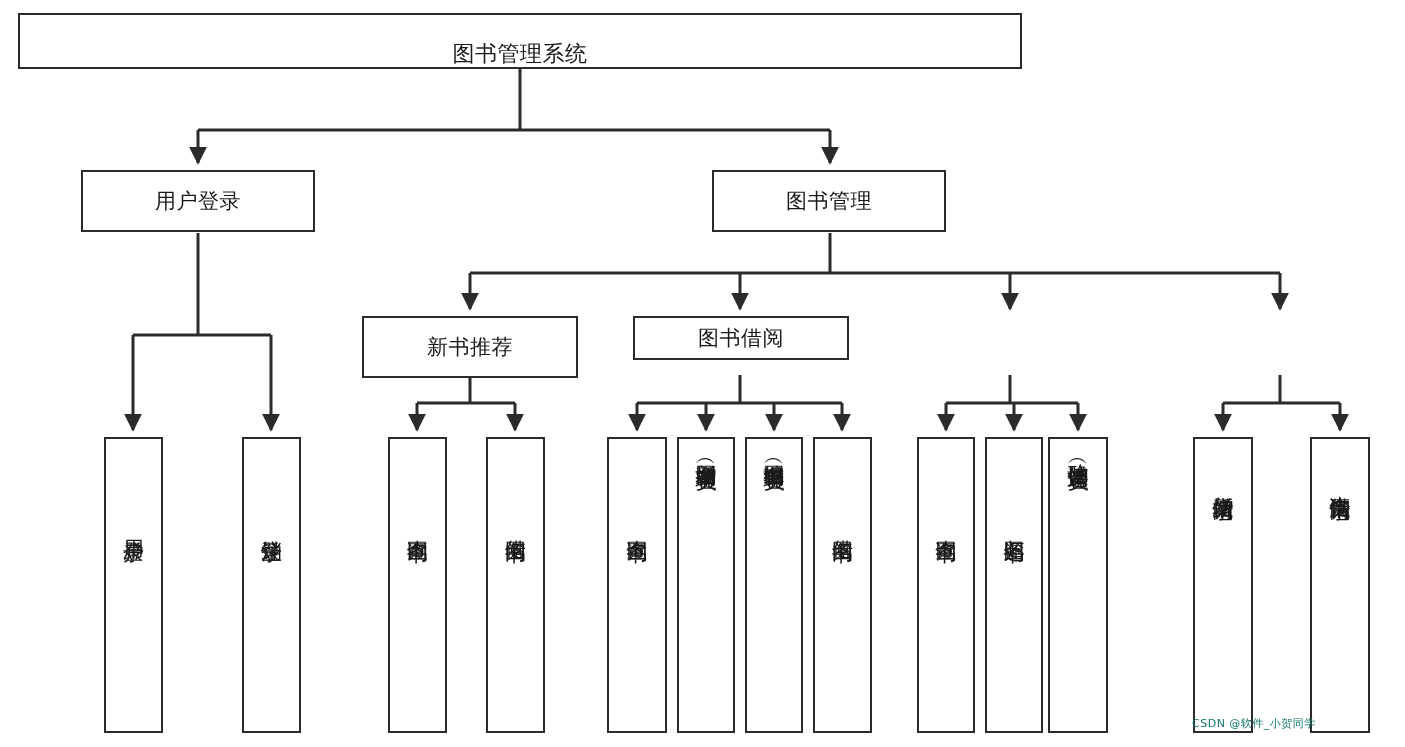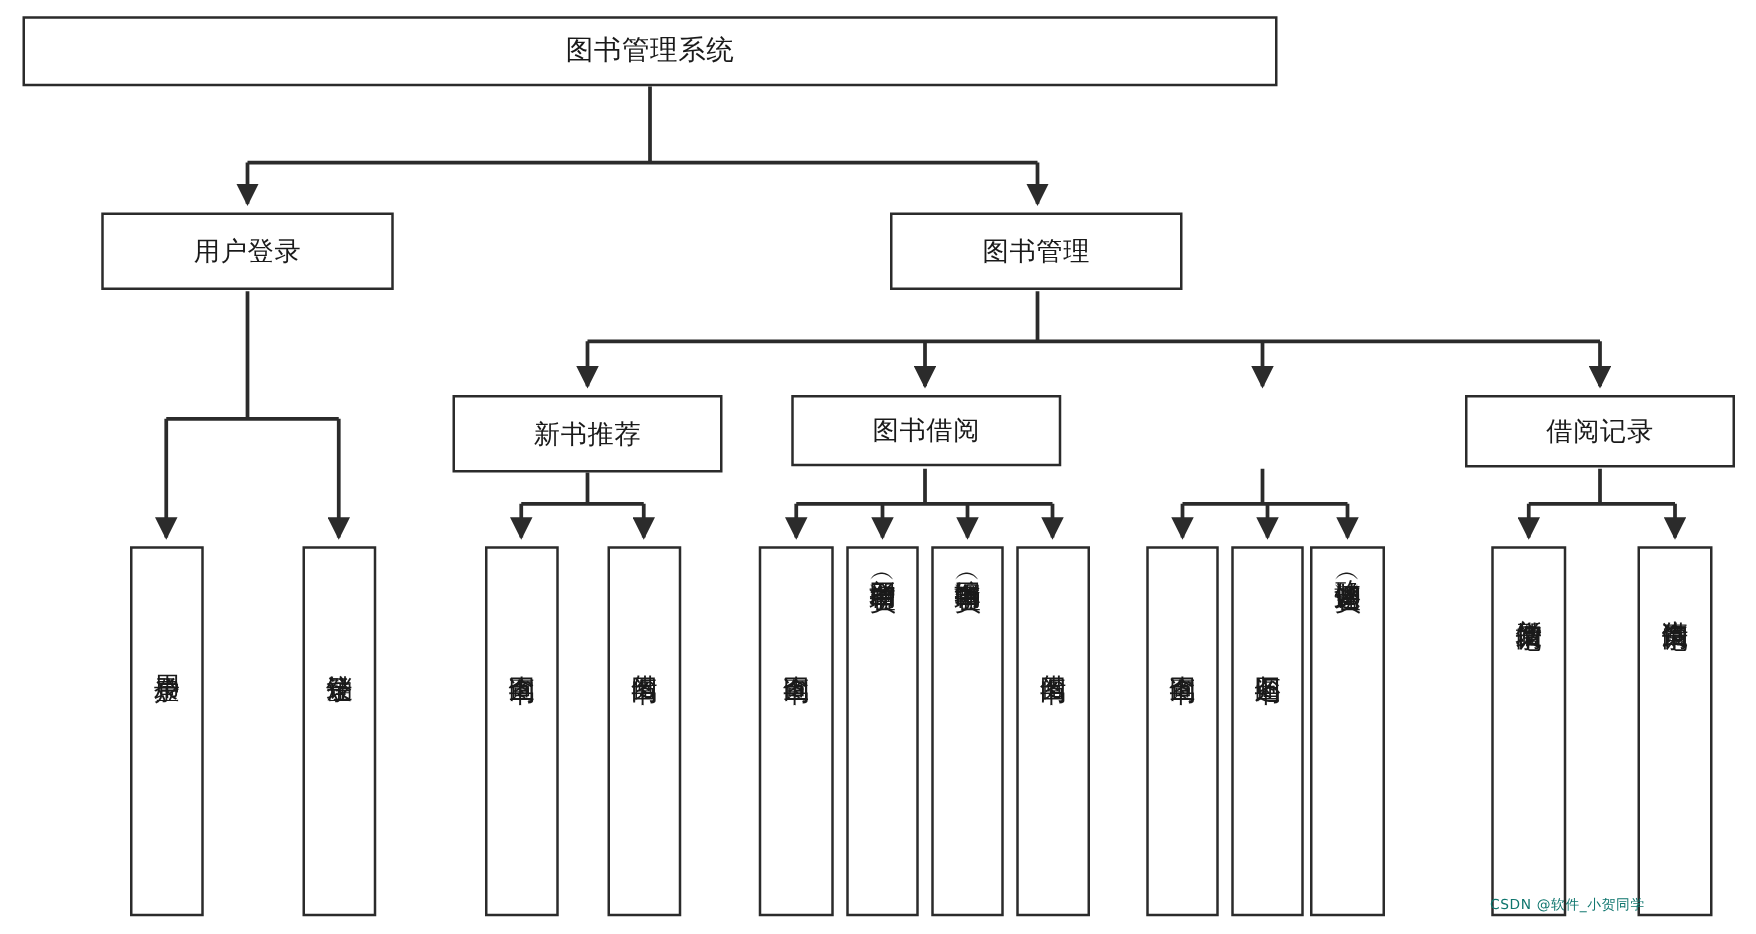--- a/index.html
+++ b/index.html
@@ -120,39 +120,36 @@
       <path d="M 1014 403 L 1014 430" marker-end="url(#arrow)"></path>
       <path d="M 1078 403 L 1078 430" marker-end="url(#arrow)"></path>
 
       <path d="M 1280 375 L 1280 403"></path>
       <path d="M 1223 403 L 1340 403"></path>
       <path d="M 1223 403 L 1223 430" marker-end="url(#arrow)"></path>
       <path d="M 1340 403 L 1340 430" marker-end="url(#arrow)"></path>
     </g>
   </svg>
 
-  <div class="node horiz root" style="left:18px; top:13px; width:1004px; height:56px;">
+  <div class="node horiz root" style="left:18px; top:13px; width:1004px; height:56px;align-items:flex-end;">
     <span class="label">图书管理系统</span>
   </div>
 
   <div class="node horiz" style="left:81px; top:170px; width:234px; height:62px;">
     <span class="label">用户登录</span>
   </div>
   <div class="node horiz" style="left:712px; top:170px; width:234px; height:62px;align-items:center;">
     <span class="label">图书管理</span>
   </div>
 
   <div class="node horiz" style="left:362px; top:316px; width:216px; height:62px;">
     <span class="label">新书推荐</span>
   </div>
-  <div class="node horiz" style="left:633px; top:316px; width:216px; height:57px;">
+  <div class="node horiz" style="left:633px; top:316px; width:216px; height:44px;">
     <span class="label">图书借阅</span>
-  </div>
-  <div class="node horiz" style="left:1172px; top:316px; width:216px; height:58px;">
-    <span class="label">借阅记录</span>
   </div>
 
   <div class="node vert" style="left:104px; top:437px; width:59px; height:296px; padding-top:84px;">
     <span class="label">用户登录</span>
   </div>
   <div class="node vert" style="left:242px; top:437px; width:59px; height:296px; padding-top:84px;">
     <span class="label">注销登录</span>
   </div>
 
   <div class="node vert" style="left:388px; top:437px; width:59px; height:296px; padding-top:84px;">

